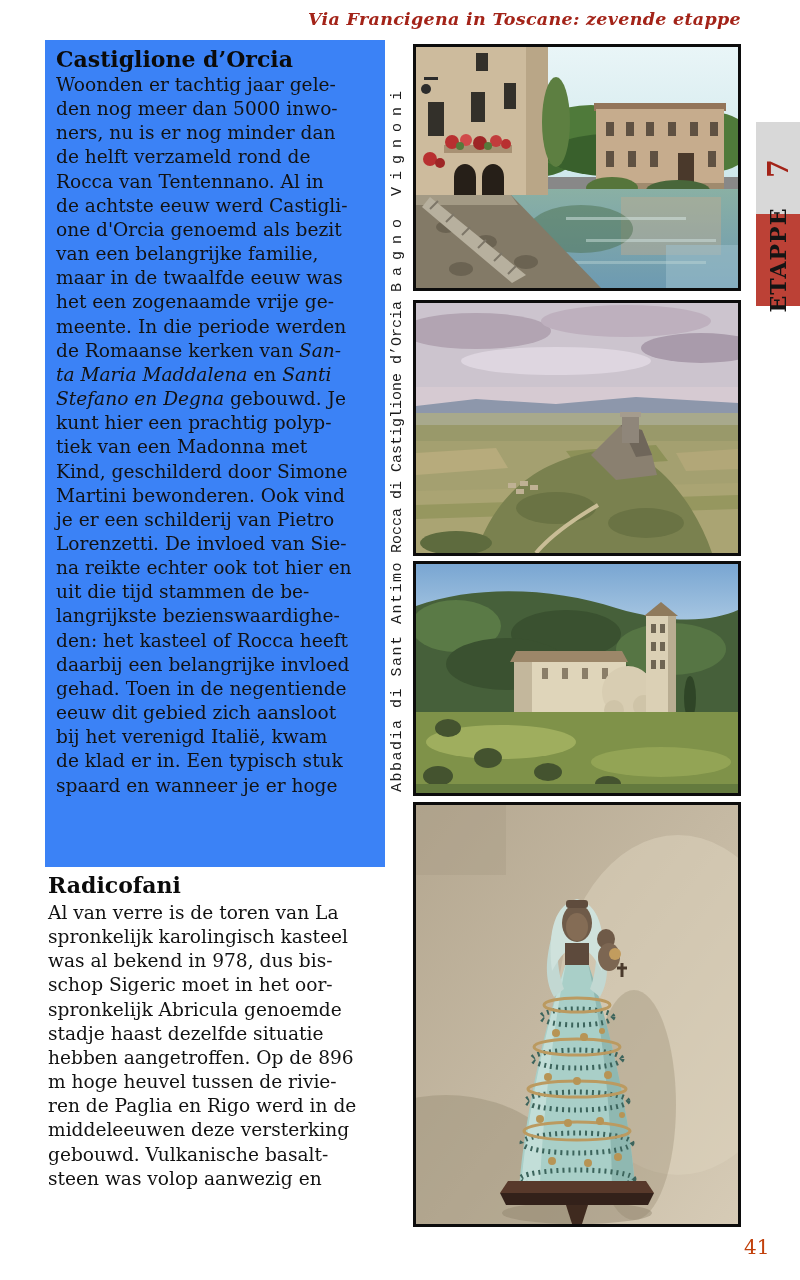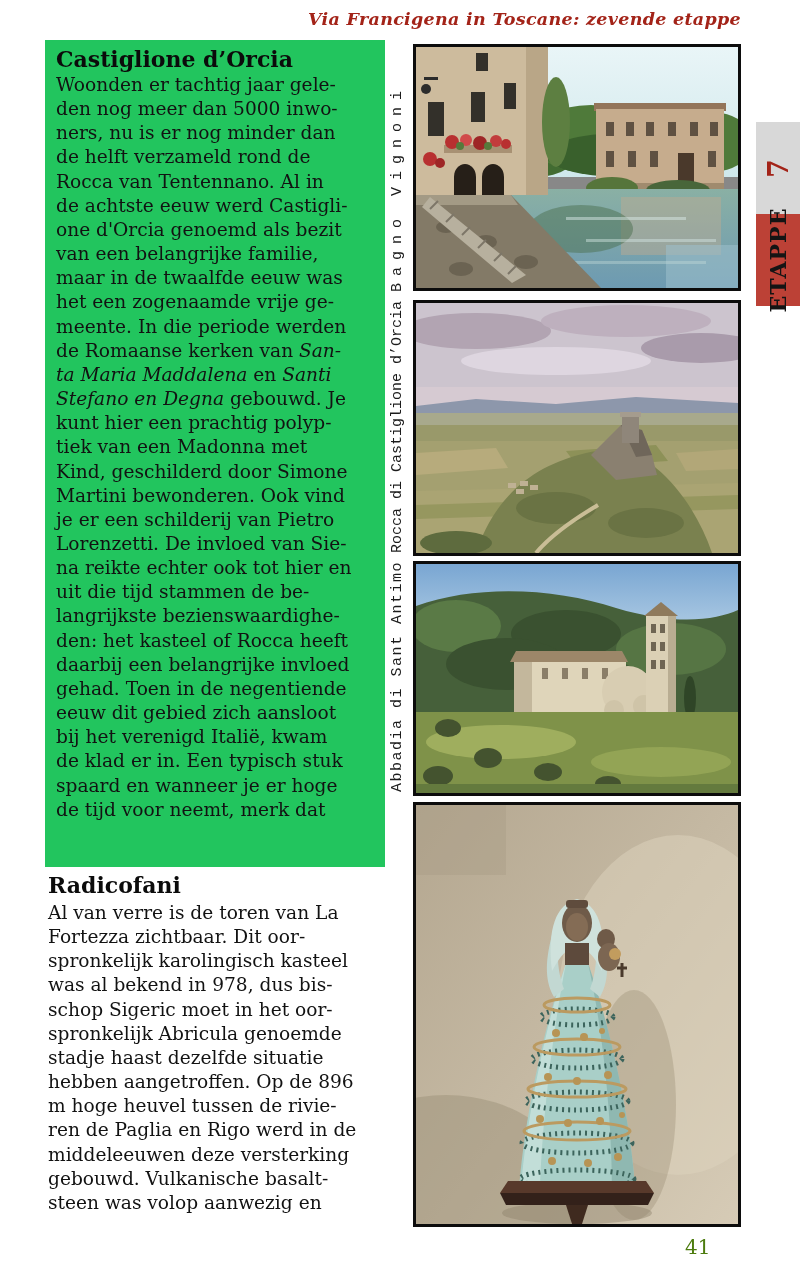--- a/index.html
+++ b/index.html
@@ -8,21 +8,21 @@
     font-family:"DejaVu Serif","Liberation Serif",serif;overflow:hidden;
   }
   .hdr{
     position:absolute;left:308px;top:9px;
     font-size:17.5px;font-weight:bold;color:#a32318;letter-spacing:.3px;
     white-space:nowrap;
     font-style:italic;
   }
   .lavbox{
     position:absolute;left:45px;top:40px;width:340px;height:827px;
-    background:#22c55e;box-sizing:border-box;padding:5px 8px 0 11px;
+    background:#3b82f6;box-sizing:border-box;padding:5px 8px 0 11px;
   }
   .sec-heading{
     font-size:22px;font-weight:bold;color:#0b0b0b;line-height:28px;
     white-space:nowrap;
   }
   .tline{font-size:18.6px;line-height:24.15px;color:#121212;white-space:nowrap;}
   .tline .it{font-style:italic;}
   .radico-h{position:absolute;left:48px;top:871px;}
   .radico-b{position:absolute;left:48px;top:901px;width:345px;}
   .photo{
@@ -41,21 +41,21 @@
   .tabbox{
     position:absolute;left:756px;width:44px;height:92px;
     display:flex;align-items:center;justify-content:center;
   }
   .tab-gray{top:122px;background:#d8d8d8;}
   .tab-red{top:214px;background:#bc4136;}
   .tabbox span{transform:rotate(-90deg);white-space:nowrap;font-weight:bold;}
   .tab-num{font-size:27px;color:#a32318;font-family:"DejaVu Serif",serif;}
   .tab-label{font-size:22px;color:#141414;letter-spacing:1px;font-family:"DejaVu Serif",serif;}
   .pagenum{
-    position:absolute;left:685px;top:1235px;font-size:20px;color:#4d7c0f;
+    position:absolute;left:744px;top:1235px;font-size:20px;color:#c2410c;
   }
 </style>
 </head>
 <body>
 
 <div class="hdr">Via Francigena in Toscane: zevende etappe</div>
 
 <div class="lavbox">
   <div class="sec-heading">Castiglione d’Orcia</div>
   <div id="castiglione-lines">
@@ -82,28 +82,26 @@
       <div class="tline"><span>na reikte echter ook tot hier en</span></div>
       <div class="tline"><span>uit die tijd stammen de be-</span></div>
       <div class="tline"><span>langrijkste bezienswaardighe-</span></div>
       <div class="tline"><span>den: het kasteel of Rocca heeft</span></div>
       <div class="tline"><span>daarbij een belangrijke invloed</span></div>
       <div class="tline"><span>gehad. Toen in de negentiende</span></div>
       <div class="tline"><span>eeuw dit gebied zich aansloot</span></div>
       <div class="tline"><span>bij het verenigd Italië, kwam</span></div>
       <div class="tline"><span>de klad er in. Een typisch stuk</span></div>
       <div class="tline"><span>spaard en wanneer je er hoge</span></div>
-      <div class="tline"><span>de tijd voor neemt, merk dat</span></div>
     </div>
 </div>
 
 <div class="sec-heading radico-h">Radicofani</div>
 <div class="radico-b" id="radicofani-lines">
     <div class="tline"><span>Al van verre is de toren van La</span></div>
-    <div class="tline"><span>Fortezza zichtbaar. Dit oor-</span></div>
     <div class="tline"><span>spronkelijk karolingisch kasteel</span></div>
     <div class="tline"><span>was al bekend in 978, dus bis-</span></div>
     <div class="tline"><span>schop Sigeric moet in het oor-</span></div>
     <div class="tline"><span>spronkelijk Abricula genoemde</span></div>
     <div class="tline"><span>stadje haast dezelfde situatie</span></div>
     <div class="tline"><span>hebben aangetroffen. Op de 896</span></div>
     <div class="tline"><span>m hoge heuvel tussen de rivie-</span></div>
     <div class="tline"><span>ren de Paglia en Rigo werd in de</span></div>
     <div class="tline"><span>middeleeuwen deze versterking</span></div>
     <div class="tline"><span>gebouwd. Vulkanische basalt-</span></div>

